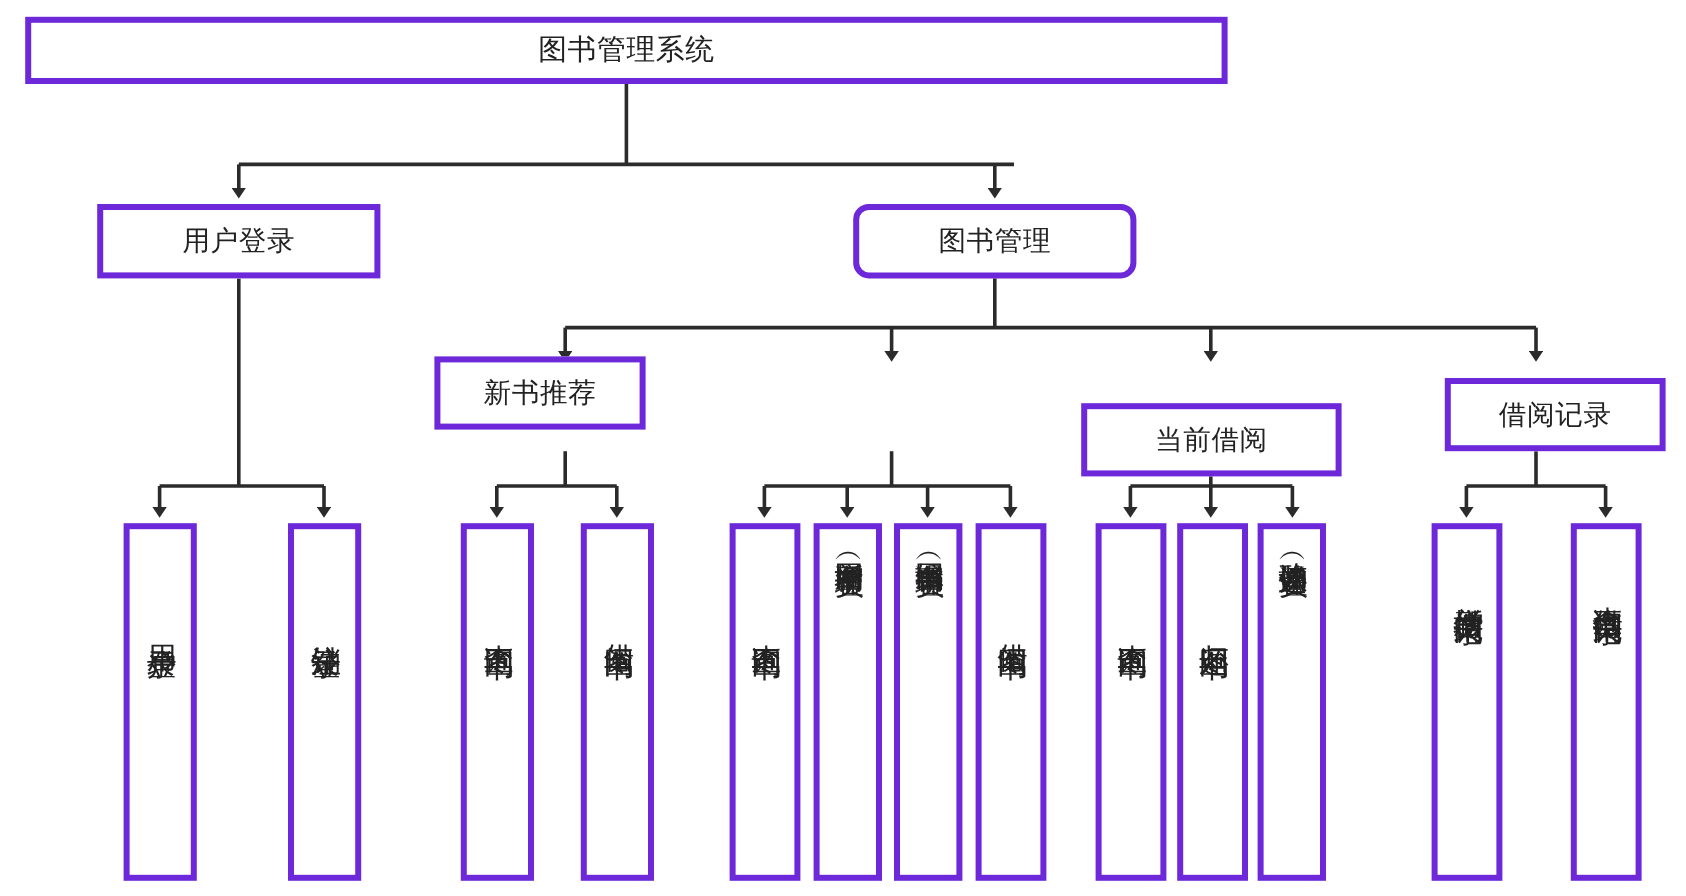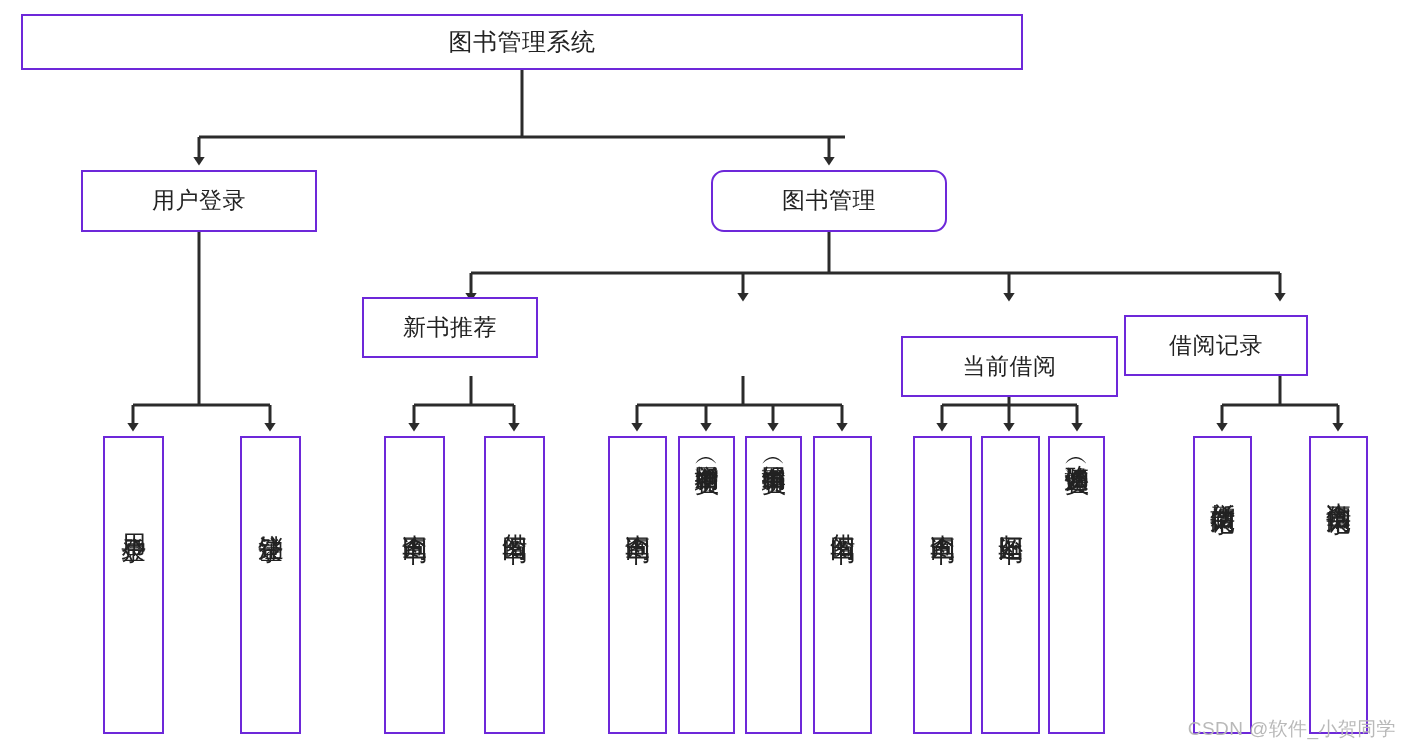--- a/index.html
+++ b/index.html
@@ -6,21 +6,21 @@
   body{
     width:1405px;height:747px;overflow:hidden;
     font-family:"Liberation Sans","DejaVu Sans",sans-serif;
   }
   #stage{position:relative;width:1405px;height:747px;background:#fff;}
   #edges{position:absolute;left:0;top:0;width:1405px;height:747px;}
   .node{
     position:absolute;
     box-sizing:border-box;
     background:#ffffff;
-    border:2px solid #6d28d9;
+    border:5px solid #6d28d9;
     display:flex;
     align-items:center;
     justify-content:center;
     color:#222222;
   }
   .node .lbl{
     display:block;
     text-align:center;
     line-height:1.18;
     white-space:nowrap;
@@ -118,21 +118,21 @@
   <div class="node horiz" style="left:711px;top:170px;width:236px;height:62px;border-radius:13px;">
     <span class="lbl">图书管理</span>
   </div>
 
   <div class="node horiz" style="left:362px;top:297px;width:176px;height:61px;">
     <span class="lbl">新书推荐</span>
   </div>
   <div class="node horiz" style="left:901px;top:315px;width:217px;height:61px;margin-top:21px;">
     <span class="lbl">当前借阅</span>
   </div>
-  <div class="node horiz" style="left:1124px;top:315px;width:184px;height:61px;">
+  <div class="node horiz" style="left:1204px;top:315px;width:184px;height:61px;">
     <span class="lbl">借阅记录</span>
   </div>
 
   <div class="node vert" style="left:103px;top:436px;width:61px;height:298px;padding-top:76px;">
     <span class="lbl">用户登录</span>
   </div>
   <div class="node vert" style="left:240px;top:436px;width:61px;height:298px;padding-top:76px;">
     <span class="lbl">注销登录</span>
   </div>
 
@@ -166,15 +166,14 @@
     <span class="lbl">确认归还（管理员）</span>
   </div>
 
   <div class="node vert" style="left:1193px;top:436px;width:59px;height:298px;padding-top:44px;">
     <span class="lbl">新增借阅记录</span>
   </div>
   <div class="node vert" style="left:1309px;top:436px;width:59px;height:298px;padding-top:44px;">
     <span class="lbl">查询借阅记录</span>
   </div>
 
-  <div id="watermark">CSDN @软件_小贺同学</div>
 
 </div>
 
 </body></html>

